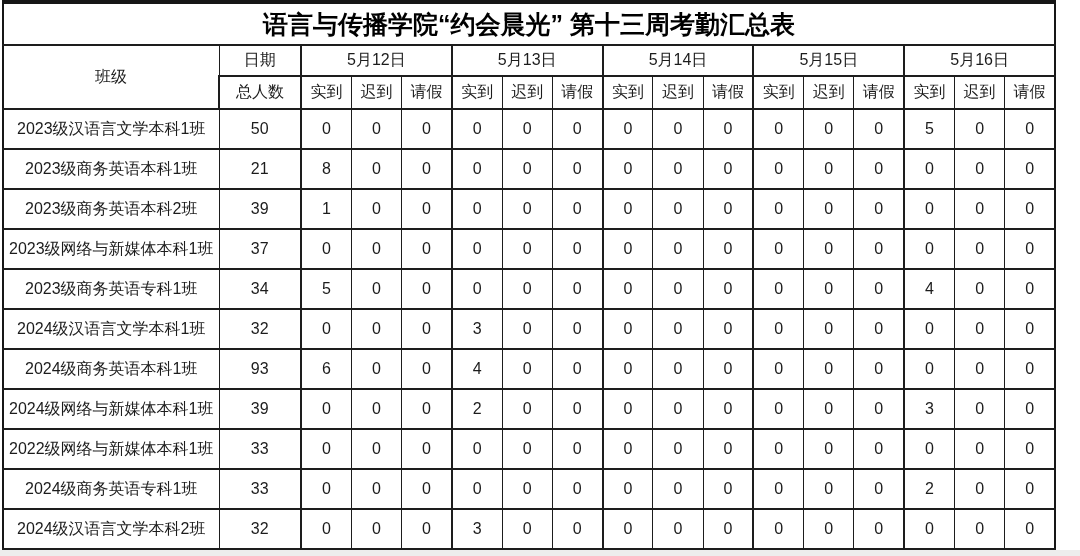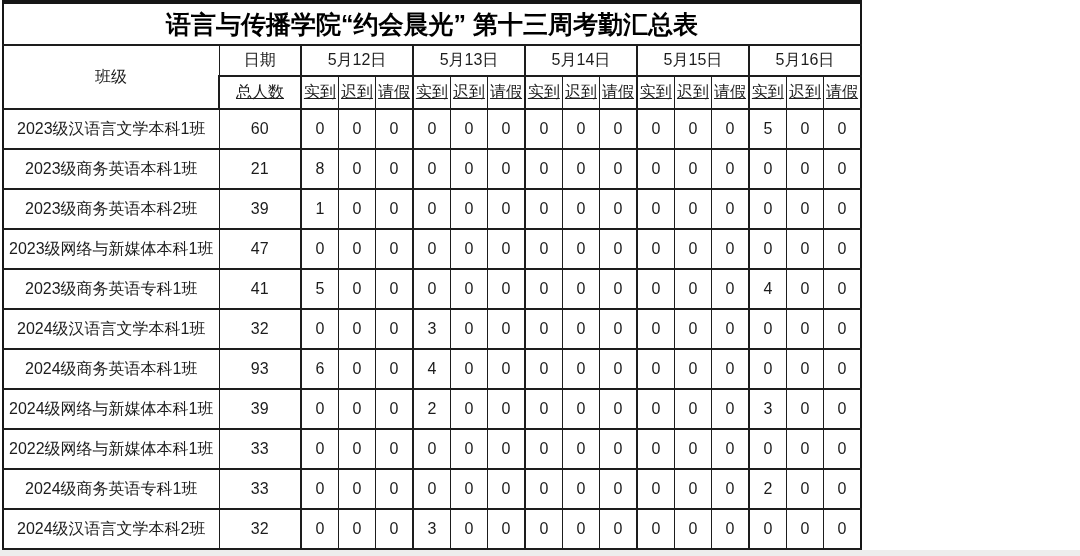--- a/index.html
+++ b/index.html
@@ -7,21 +7,21 @@
     position: relative;
     width: 1080px;
     height: 556px;
     background: #ffffff;
     overflow: hidden;
     font-family: "Liberation Sans", "DejaVu Sans", sans-serif;
   }
   table.sheet {
     border-collapse: collapse;
     table-layout: fixed;
-    width: 860px;
+    width: 1054px;
     margin-left: 2px;
     border: 2px solid #161616;
     border-top: 4px solid #161616;
     background: #ffffff;
   }
   th, td {
     border: 1px solid #1d1d1d;
     border-top-width: 2px;
     border-bottom-width: 2px;
     padding: 0;
@@ -34,21 +34,21 @@
     white-space: nowrap;
   }
   tr.title-row th {
     height: 40px;
     font-size: 25px;
     font-weight: 700;
     color: #000000;
     border-bottom-width: 2px;
   }
   tr.head-row1 th { height: 29px; }
-  tr.head-row2 th { height: 31px; text-decoration: underline; }
+  tr.head-row2 th { height: 31px; }
   tbody td { height: 38px; }
   td.class-cell { font-size: 16px; }
   .group-start { border-left-width: 2px; }
   .bottom-strip {
     width: 1080px;
     height: 10px;
     background: #ededed;
   }
 </style>
 </head>
@@ -103,21 +103,21 @@
           <th>迟到</th>
           <th>请假</th>
           <th class="group-start">实到</th>
           <th>迟到</th>
           <th>请假</th>
         </tr>
     </thead>
     <tbody id="sheet-body">
         <tr>
           <td class="class-cell">2023级汉语言文学本科1班</td>
-          <td>60</td>
+          <td>50</td>
           <td class="group-start">0</td>
           <td>0</td>
           <td>0</td>
           <td class="group-start">0</td>
           <td>0</td>
           <td>0</td>
           <td class="group-start">0</td>
           <td>0</td>
           <td>0</td>
           <td class="group-start">0</td>
@@ -160,40 +160,40 @@
           <td>0</td>
           <td class="group-start">0</td>
           <td>0</td>
           <td>0</td>
           <td class="group-start">0</td>
           <td>0</td>
           <td>0</td>
         </tr>
         <tr>
           <td class="class-cell">2023级网络与新媒体本科1班</td>
-          <td>47</td>
+          <td>37</td>
           <td class="group-start">0</td>
           <td>0</td>
           <td>0</td>
           <td class="group-start">0</td>
           <td>0</td>
           <td>0</td>
           <td class="group-start">0</td>
           <td>0</td>
           <td>0</td>
           <td class="group-start">0</td>
           <td>0</td>
           <td>0</td>
           <td class="group-start">0</td>
           <td>0</td>
           <td>0</td>
         </tr>
         <tr>
           <td class="class-cell">2023级商务英语专科1班</td>
-          <td>41</td>
+          <td>34</td>
           <td class="group-start">5</td>
           <td>0</td>
           <td>0</td>
           <td class="group-start">0</td>
           <td>0</td>
           <td>0</td>
           <td class="group-start">0</td>
           <td>0</td>
           <td>0</td>
           <td class="group-start">0</td>

